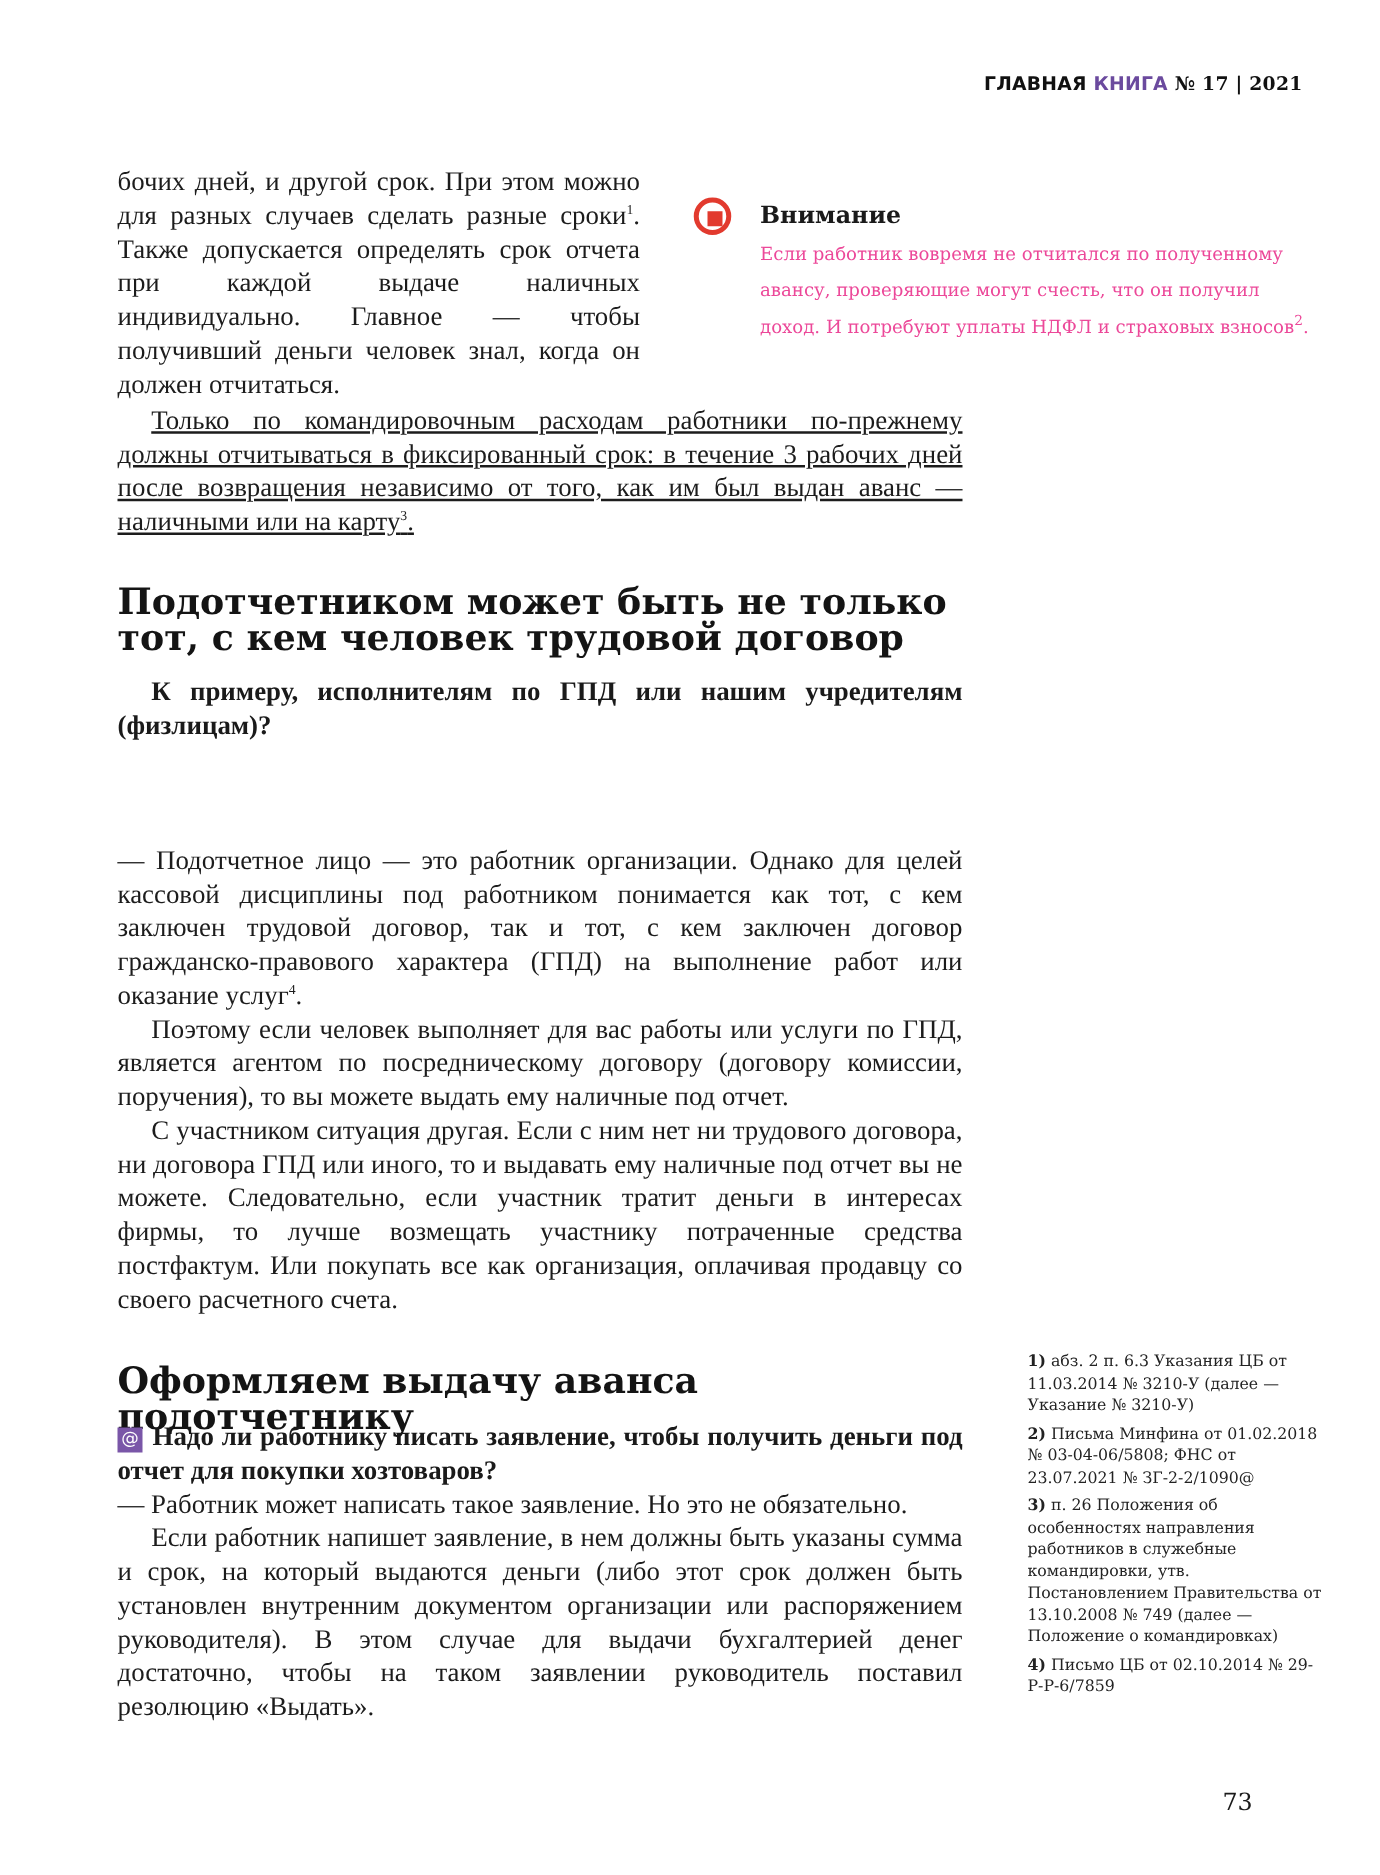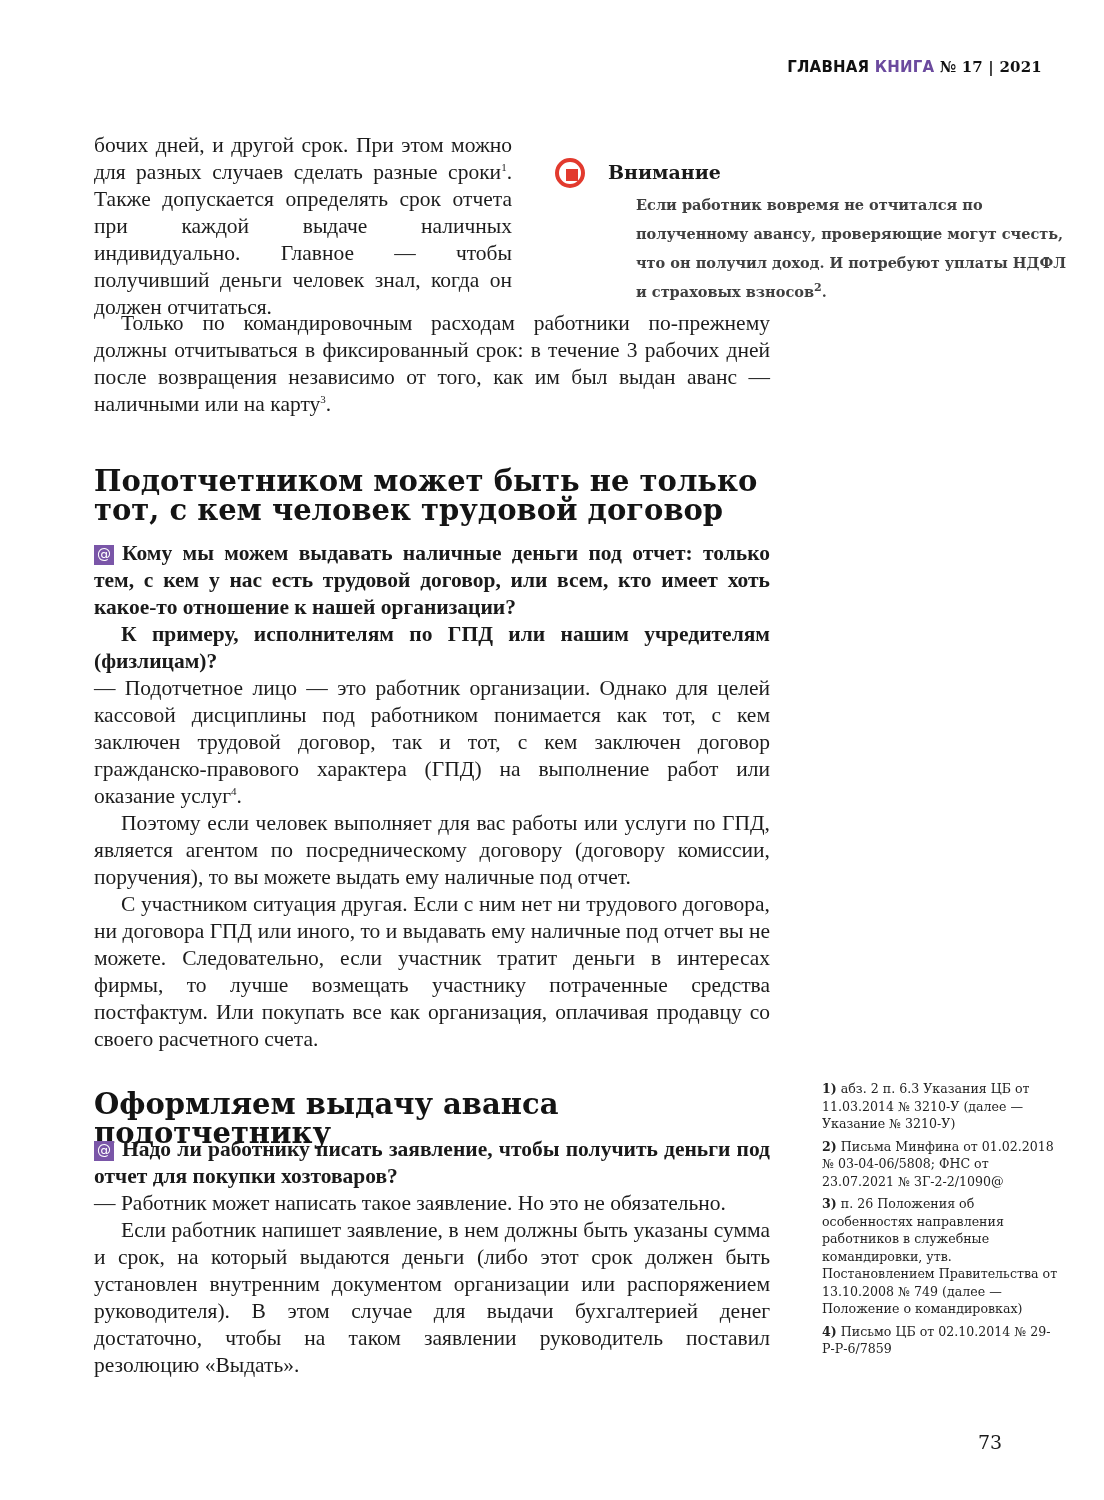--- a/index.html
+++ b/index.html
@@ -16,21 +16,21 @@
 
   .col-left { position: absolute; left: 94px; top: 132px; width: 418px; }
   .col-main { position: absolute; left: 94px; width: 676px; }
 
   sup { font-size: 11px; line-height: 0; vertical-align: super; }
 
   .alert { position: absolute; left: 555px; top: 158px; width: 500px; }
   .alert-icon { position: absolute; left: 0; top: 0; width: 30px; height: 30px; border: 4px solid #e23a2e; border-radius: 50%; box-sizing: border-box; }
   .alert-icon .sq { position: absolute; left: 7px; top: 7px; width: 12px; height: 12px; background: #e23a2e; }
   .alert-title { position: absolute; left: 53px; top: 3px; font-family: "DejaVu Serif", serif; font-weight: bold; font-size: 19px; color: #1a1a1a; }
-  .alert-text { position: absolute; left: 53px; top: 32px; width: 445px; font-family: "DejaVu Serif", serif; font-weight: bold; font-size: 14.5px; line-height: 29px; color: #404040; margin-left: 28px; }
+  .alert-text { position: absolute; left: 53px; top: 32px; width: 445px; font-family: "DejaVu Serif", serif; font-weight: normal; font-size: 14.5px; line-height: 29px; color: #ec4899; }
 
   .section-title { position: absolute; left: 94px; font-family: "DejaVu Serif", serif; font-weight: bold; font-size: 29px; line-height: 29px; color: #141414; width: 680px; }
 
   .q-text { font-family: "Liberation Serif", serif; font-weight: bold; font-size: 21.5px; line-height: 27px; text-align: justify; color: #1a1a1a; }
   .q-text p { margin: 0; }
   .at-icon { display: inline-block; width: 20px; height: 20px; background: #7a56a8; color: #fff; font-family: "DejaVu Sans", sans-serif; font-size: 14px; line-height: 19px; text-align: center; vertical-align: 1px; margin-right: 8px; font-weight: normal; }
 
   .footnotes { position: absolute; left: 822px; top: 1080px; width: 240px; font-family: "DejaVu Serif", serif; font-size: 12.6px; line-height: 17.5px; color: #222; }
   .footnotes .fn { margin: 0 0 5px 0; }
   .footnotes .fn b { font-weight: bold; }
@@ -43,39 +43,38 @@
 <div class="header">
   <span class="brand1">ГЛАВНАЯ</span>
   <span class="brand2">КНИГА</span>
   <span class="issue">№ 17 | 2021</span>
 </div>
 
 <div class="col-left body-text">
   <p><span>бочих дней, и другой срок. При этом можно для разных случаев сделать разные сроки</span><sup>1</sup><span>. Также допускается определять срок отчета при каждой выдаче наличных индивидуально. Главное — чтобы получивший деньги человек знал, когда он должен отчитаться.</span></p>
 </div>
 
-<div class="col-main body-text" style="top: 310px;">
+<div class="col-main body-text" style="top: 323px; text-decoration: underline;">
   <p class="indent"><span>Только по командировочным расходам работники по-прежнему должны отчитываться в фиксированный срок: в течение 3 рабочих дней после возвращения независимо от того, как им был выдан аванс — наличными или на карту</span><sup>3</sup><span>.</span></p>
 </div>
 
 <div class="alert">
   <div class="alert-icon">
       <div class="sq"></div>
     </div>
   <div class="alert-title">Внимание</div>
   <div class="alert-text"><span>Если работник вовремя не отчитался по полученному авансу, проверяющие могут счесть, что он получил доход. И потребуют уплаты НДФЛ и страховых взносов</span><sup>2</sup><span>.</span></div>
 </div>
 
 <div class="section-title" style="top: 467px;">
   <div>Подотчетником может быть не только</div>
   <div>тот, с кем человек трудовой договор</div>
 </div>
 
 <div class="col-main q-text" style="top: 540px;">
-  <p><span class="at-icon">@</span><span>Кому мы можем выдавать наличные деньги под отчет: только тем, с кем у нас есть трудовой договор, или всем, кто имеет хоть какое-то отношение к нашей организации?</span></p>
   <p class="indent">К примеру, исполнителям по ГПД или нашим учредителям (физлицам)?</p>
 </div>
 
 <div class="col-main body-text" style="top: 675px;">
   <p><span>— Подотчетное лицо — это работник организации. Однако для целей кассовой дисциплины под работником понимается как тот, с кем заключен трудовой договор, так и тот, с кем заключен договор гражданско-правового характера (ГПД) на выполнение работ или оказание услуг</span><sup>4</sup><span>.</span></p>
   <p class="indent">Поэтому если человек выполняет для вас работы или услуги по ГПД, является агентом по посредническому договору (договору комиссии, поручения), то вы можете выдать ему наличные под отчет.</p>
   <p class="indent">С участником ситуация другая. Если с ним нет ни трудового договора, ни договора ГПД или иного, то и выдавать ему наличные под отчет вы не можете. Следовательно, если участник тратит деньги в интересах фирмы, то лучше возмещать участнику потраченные средства постфактум. Или покупать все как организация, оплачивая продавцу со своего расчетного счета.</p>
 </div>
 
 <div class="section-title" style="top: 1090px;">Оформляем выдачу аванса подотчетнику</div>

